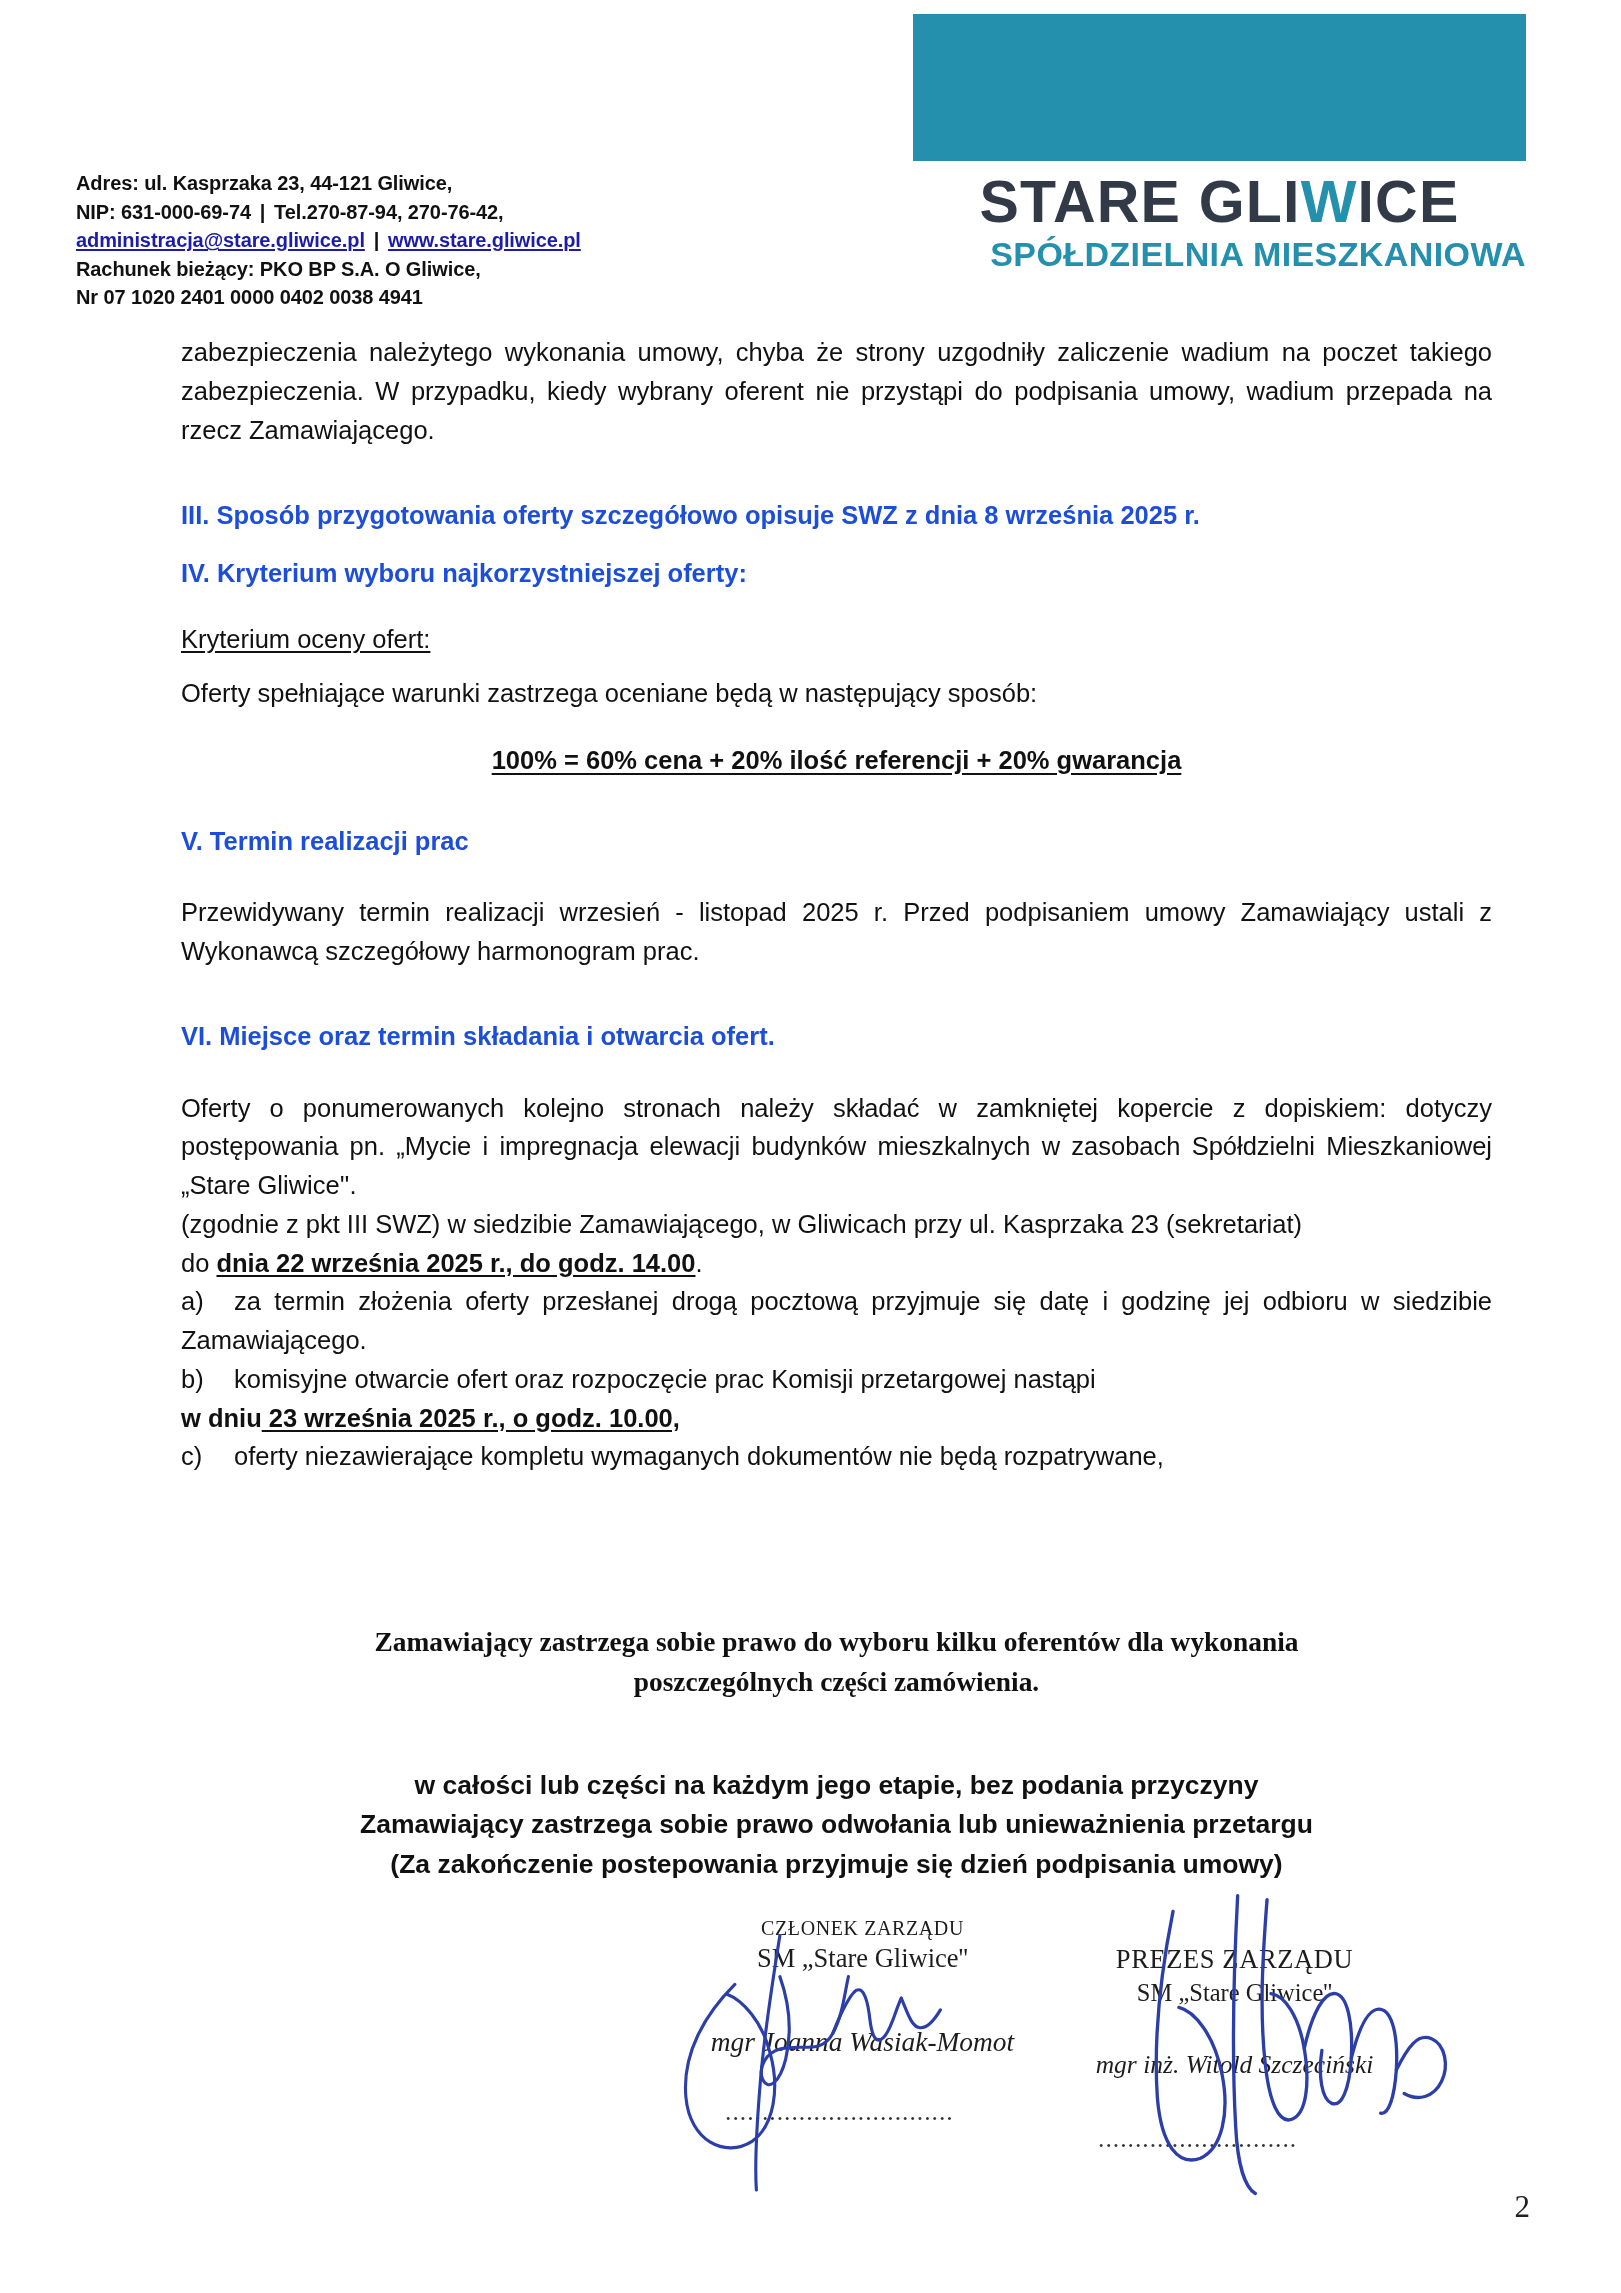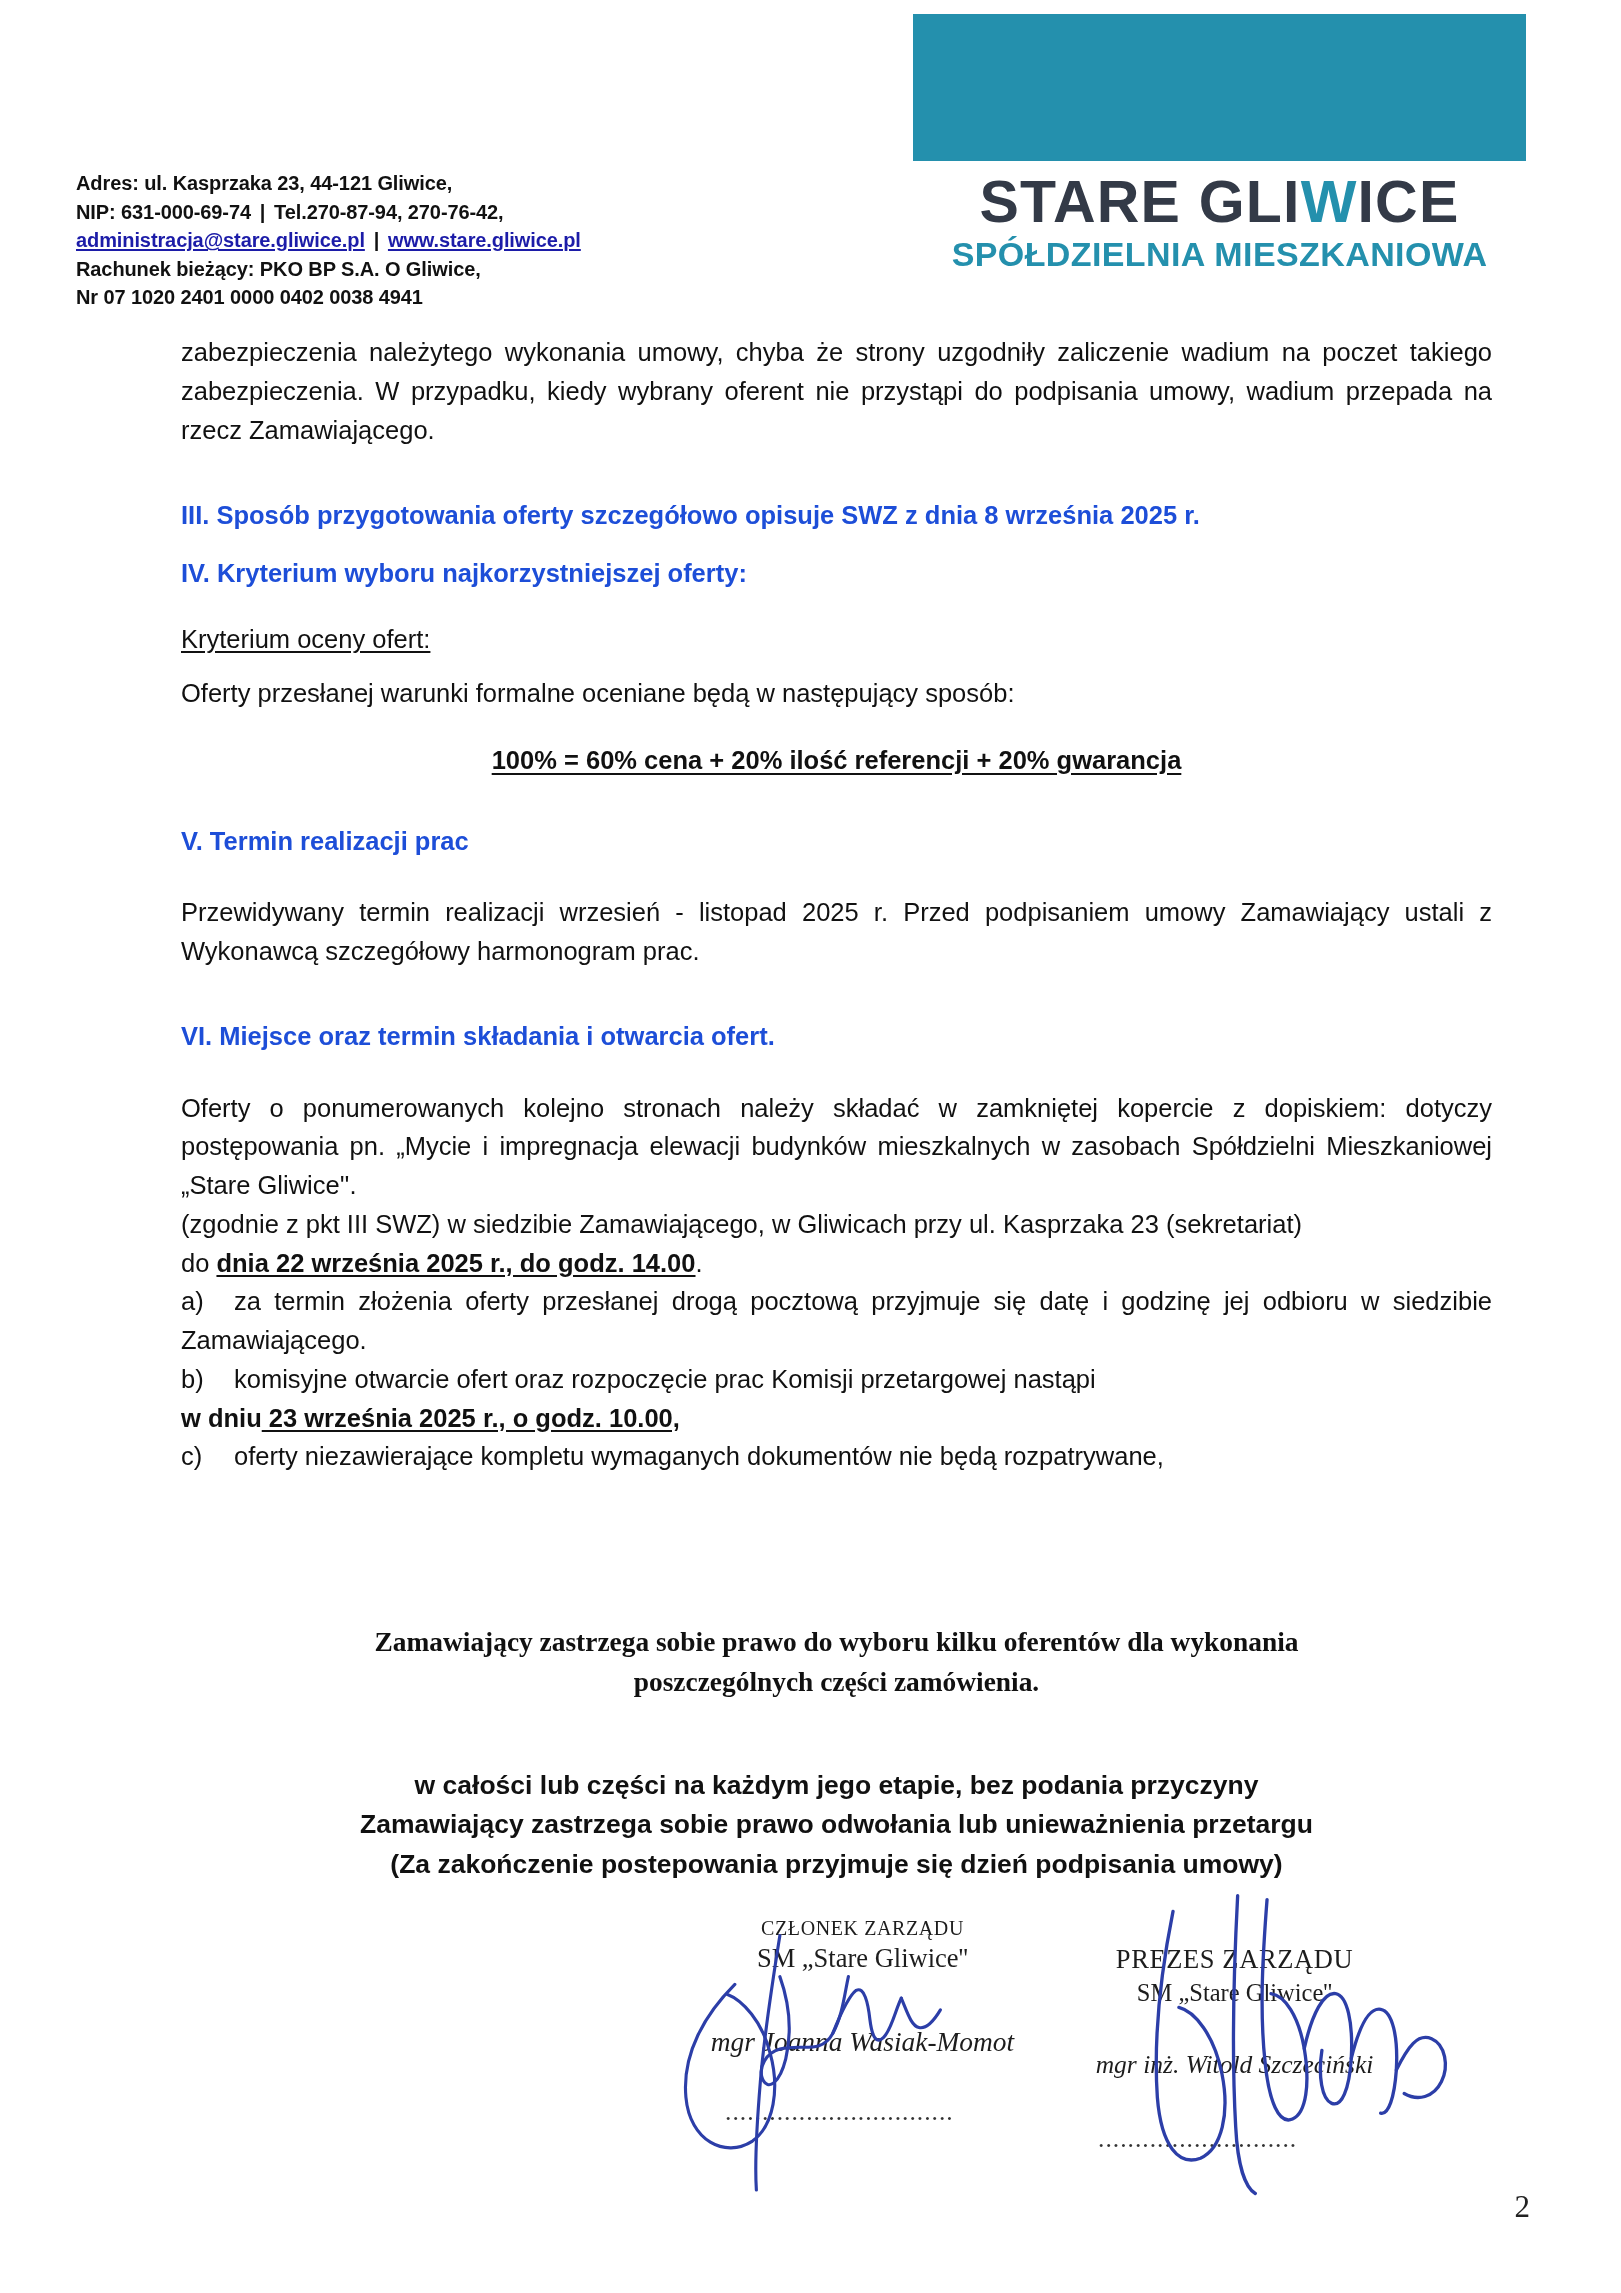--- a/index.html
+++ b/index.html
@@ -75,21 +75,21 @@
     white-space: nowrap;
   }
   .logo-title .w { color: #2490ad; }
   .logo-sub {
     margin-top: 4.9px;
     font-family: "Liberation Sans", sans-serif;
     font-size: 34px;
     font-weight: bold;
     letter-spacing: 0.4px;
     color: #2490ad;
-    text-align: center;
+    text-align: right;
     line-height: 1;
     white-space: nowrap;
   }
 
   
   .content {
     position: absolute;
     left: 181px;
     top: 333px;
     width: 1311px;
@@ -252,21 +252,21 @@
     <div class="gap-l"></div>
     <p class="heading">III. Sposób przygotowania oferty szczegółowo opisuje SWZ z dnia 8 września 2025 r.</p>
 
     <div class="gap-s"></div>
     <p class="heading">IV. Kryterium wyboru najkorzystniejszej oferty:</p>
 
     <div class="gap-m"></div>
     <p class="kryterium">Kryterium oceny ofert:</p>
 
     <div class="gap-s"></div>
-    <p class="para nojust">Oferty przesłanej warunki formalne oceniane będą w następujący sposób:</p>
+    <p class="para nojust">Oferty spełniające warunki zastrzega oceniane będą w następujący sposób:</p>
 
     <div class="gap-m"></div>
     <p class="formula">100% = 60% cena + 20% ilość referencji + 20% gwarancja</p>
 
     <div class="gap-l"></div>
     <p class="heading">V. Termin realizacji prac</p>
 
     <div class="gap-m"></div>
     <p class="para">Przewidywany termin realizacji wrzesień - listopad 2025 r. Przed podpisaniem umowy Zamawiający ustali z Wykonawcą szczegółowy harmonogram prac.</p>
 

